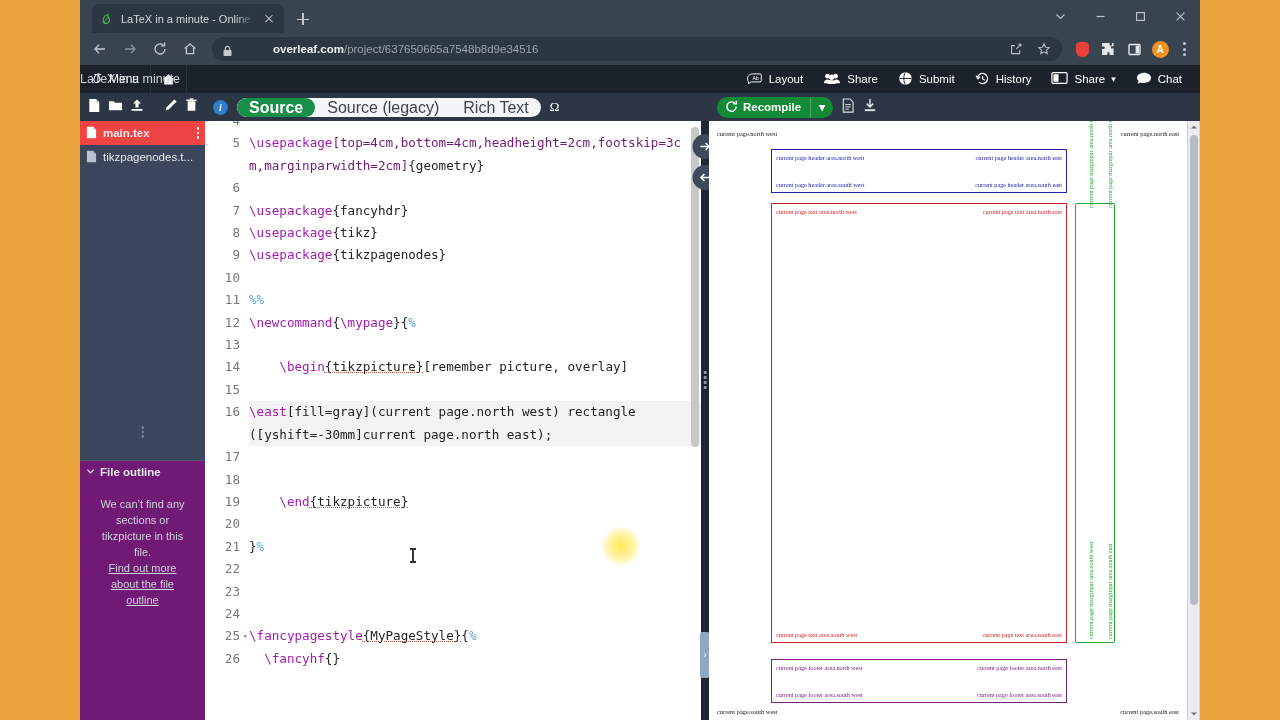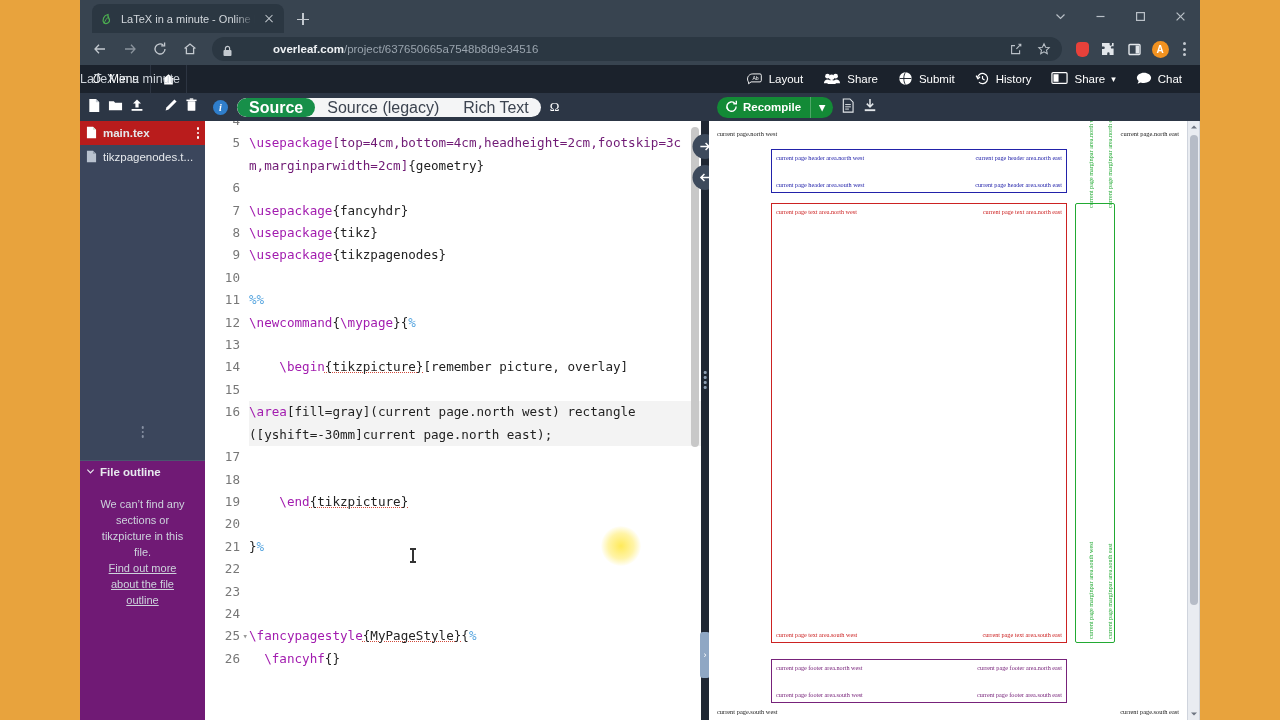--- a/index.html
+++ b/index.html
@@ -142,21 +142,21 @@
   }
 
   
   .ol-main { height: 599px; display: flex; position: relative; }
 
   .filetree { width: 125px; background: #3b465c; position: relative; }
   .ft-item {
     height: 24px; display: flex; align-items: center; gap: 6px; padding: 0 6px;
     font-size: 11.5px; color: #e5e8ec;
   }
-  .ft-item.sel { background: #b91c1c; font-weight: 700; }
+  .ft-item.sel { background: #ef4444; font-weight: 700; }
   .ft-name { flex: 1; white-space: nowrap; overflow: hidden; }
   .ft-kebab { display: flex; flex-direction: column; gap: 2px; }
   .ft-kebab i { width: 2.5px; height: 2.5px; background: #fff; border-radius: 50%; display: block; }
 
   .ft-drag {
     position: absolute; left: 50%; transform: translateX(-50%); top: 305px;
     display: flex; flex-direction: column; gap: 2px; align-items: center;
   }
   .ft-drag i { width: 2.5px; height: 2.5px; background: #8791a3; border-radius: 50%; display: block; }
 
@@ -617,21 +617,21 @@
               <div class="ln-row">
                 <div class="gutter">14</div>
                 <div class="src"><span>    </span><span class="kw">\begin</span><span class="sq">{tikzpicture}</span><span>[remember picture, overlay]</span></div>
               </div>
               <div class="ln-row">
                 <div class="gutter">15</div>
                 <div class="src">&nbsp;</div>
               </div>
               <div class="ln-row hl">
                 <div class="gutter">16</div>
-                <div class="src"><span class="kw">\area</span><span>[fill=gray](current page.north west) rectangle ([yshift=-30mm]current page.north east);</span></div>
+                <div class="src"><span class="kw">\east</span><span>[fill=gray](current page.north west) rectangle ([yshift=-30mm]current page.north east);</span></div>
               </div>
               <div class="ln-row">
                 <div class="gutter">17</div>
                 <div class="src">&nbsp;</div>
               </div>
               <div class="ln-row">
                 <div class="gutter">18</div>
                 <div class="src">&nbsp;</div>
               </div>
               <div class="ln-row">

